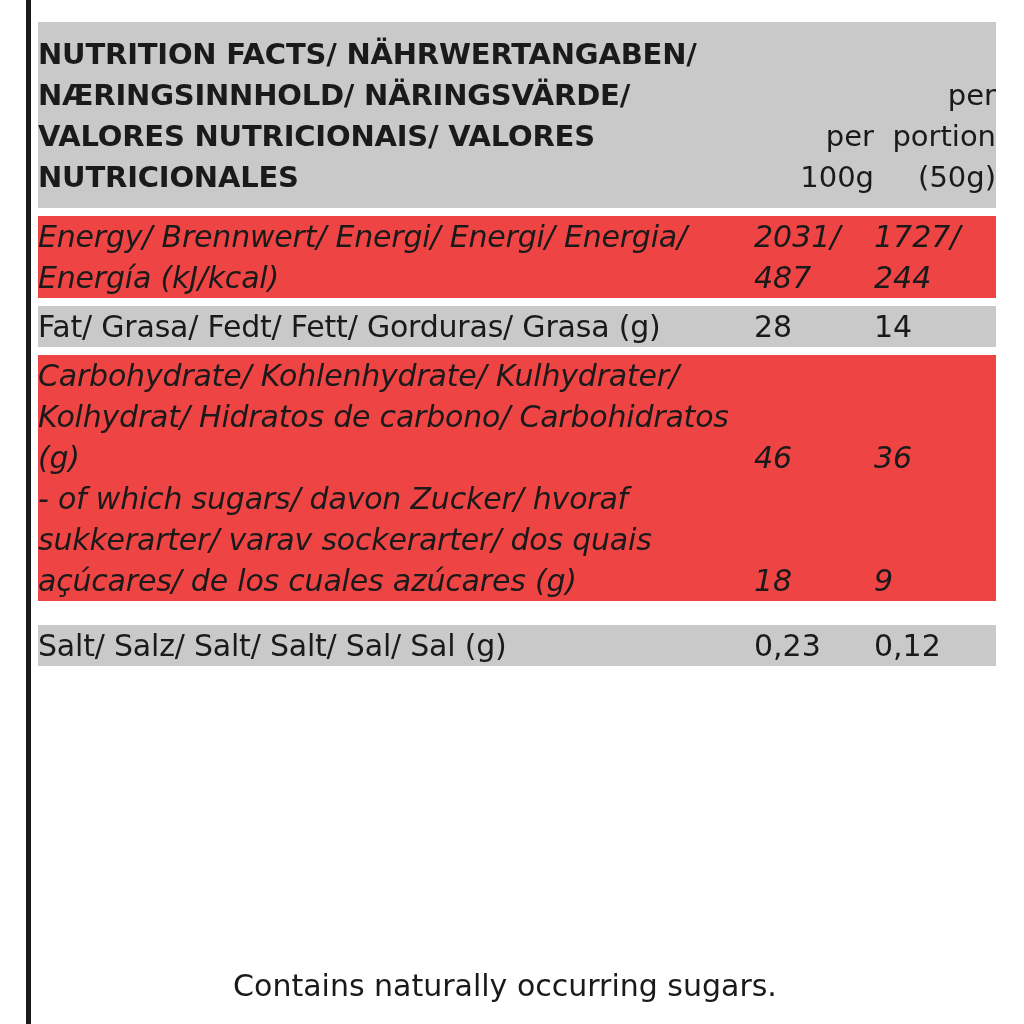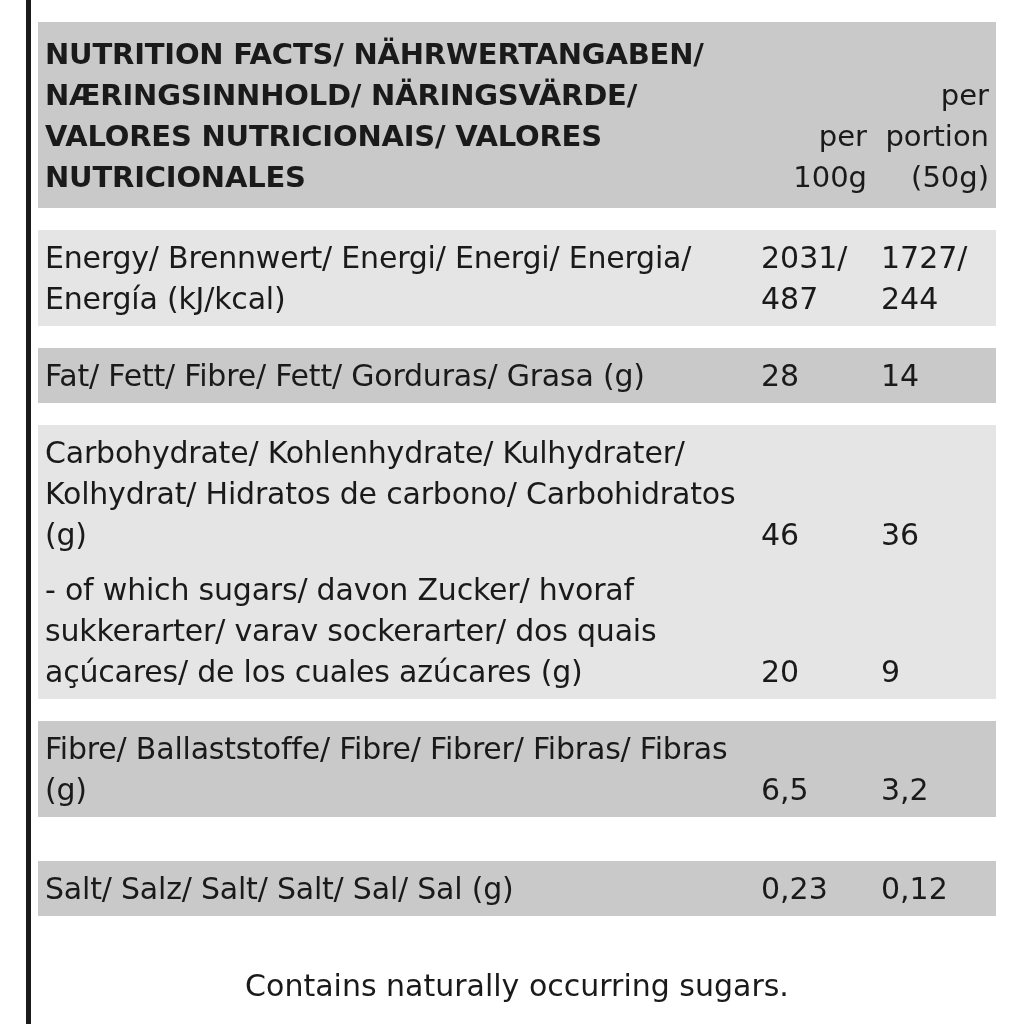--- a/index.html
+++ b/index.html
@@ -42,29 +42,29 @@
     top: 22px;
     width: 958px;
   }
   table.nf {
     border-collapse: collapse;
     width: 958px;
     table-layout: fixed;
   }
   table.nf td {
     vertical-align: bottom;
-    padding: 7px;
+    padding: 0;
     margin-top: 22px;
   }
   .col-label { width: 716px; }
   .col-v1 { width: 120px; }
   .col-v2 { width: 122px; }
 
   .band-grey td { background: #c9c9c9; }
-  .band-white td { background: #e5e5e5; }
+  .band-white td { background: #ef4444; font-style: italic; }
 
   .lbl {
     font-size: 30px;
     line-height: 41px;
     padding: 6px 10px 8px 14px;
     box-sizing: border-box;
     letter-spacing: -0.2px;
     font-weight: 400;
   }
   .val {
@@ -90,21 +90,21 @@
     text-align: right;
     padding-bottom: 10px;
   }
   .sep-row td {
     height: 8px;
     background: #ffffff;
     padding: 0;
   }
   .footnote {
     position: absolute;
-    left: 38px;
+    left: 26px;
     top: 966px;
     width: 958px;
     text-align: center;
     font-size: 30px;
     line-height: 40px;
     color: #1a1a1a;
   }
 </style>
 </head>
 <body>
@@ -141,49 +141,44 @@
 487</td>
           <td class="val">1727/
 244</td>
         </tr>
 
         <tr class="sep-row">
             <td colspan="3"></td>
           </tr>
 
         <tr class="band-grey">
-          <td class="lbl">Fat/ Fett/ Fibre/ Fett/ Gorduras/ Grasa (g)</td>
+          <td class="lbl">Fat/ Grasa/ Fedt/ Fett/ Gorduras/ Grasa (g)</td>
           <td class="val">28</td>
           <td class="val">14</td>
         </tr>
 
         <tr class="sep-row">
             <td colspan="3"></td>
           </tr>
 
         <tr class="band-white">
           <td class="lbl">Carbohydrate/ Kohlenhydrate/ Kulhydrater/ Kolhydrat/ Hidratos de carbono/ Carbohidratos (g)</td>
           <td class="val">46</td>
           <td class="val">36</td>
         </tr>
         <tr class="band-white">
           <td class="lbl">- of which sugars/ davon Zucker/ hvoraf sukkerarter/ varav sockerarter/ dos quais açúcares/ de los cuales azúcares (g)</td>
-          <td class="val">20</td>
+          <td class="val">18</td>
           <td class="val">9</td>
         </tr>
 
         <tr class="sep-row">
             <td colspan="3"></td>
           </tr>
 
-        <tr class="band-grey">
-          <td class="lbl">Fibre/ Ballaststoffe/ Fibre/ Fibrer/ Fibras/ Fibras (g)</td>
-          <td class="val">6,5</td>
-          <td class="val">3,2</td>
-        </tr>
 
         <tr class="sep-row">
             <td colspan="3"></td>
           </tr>
 
 
         <tr class="sep-row">
             <td colspan="3"></td>
           </tr>
 

